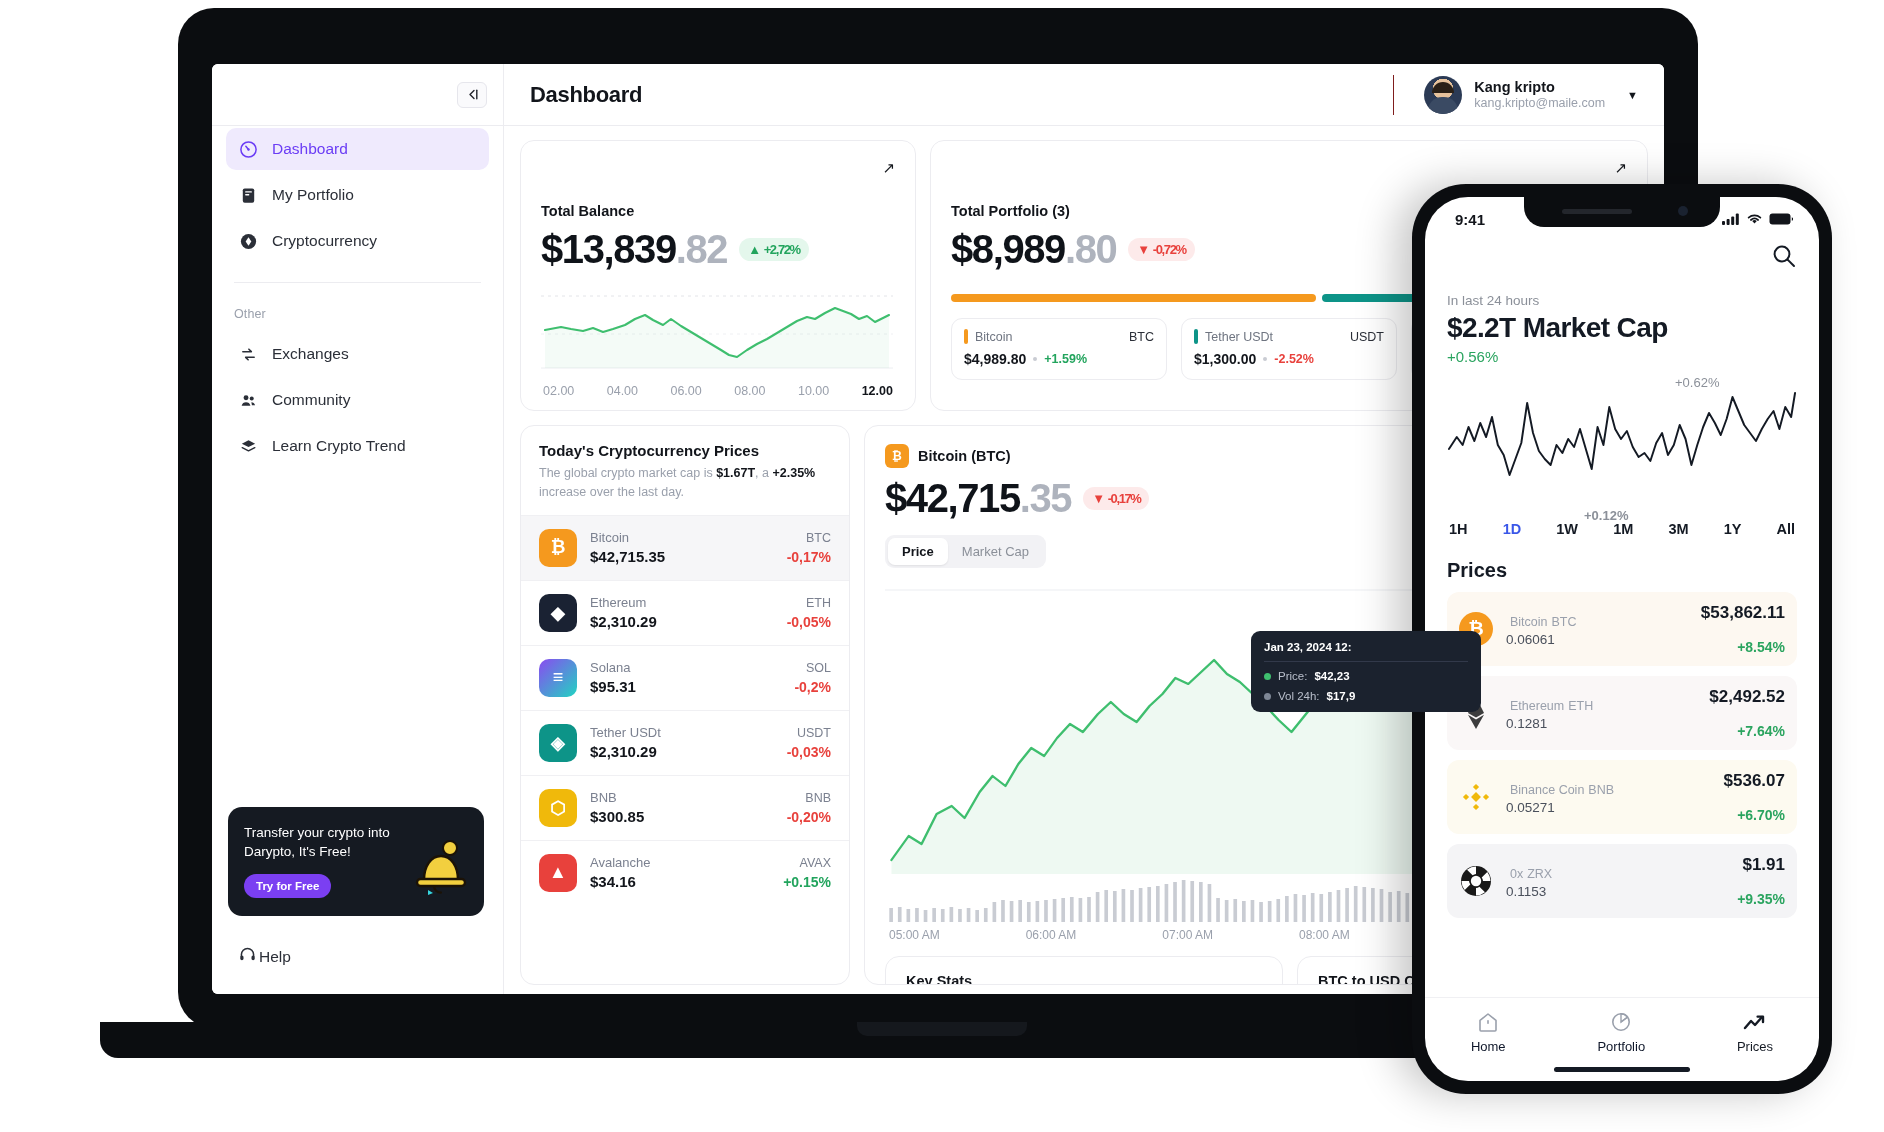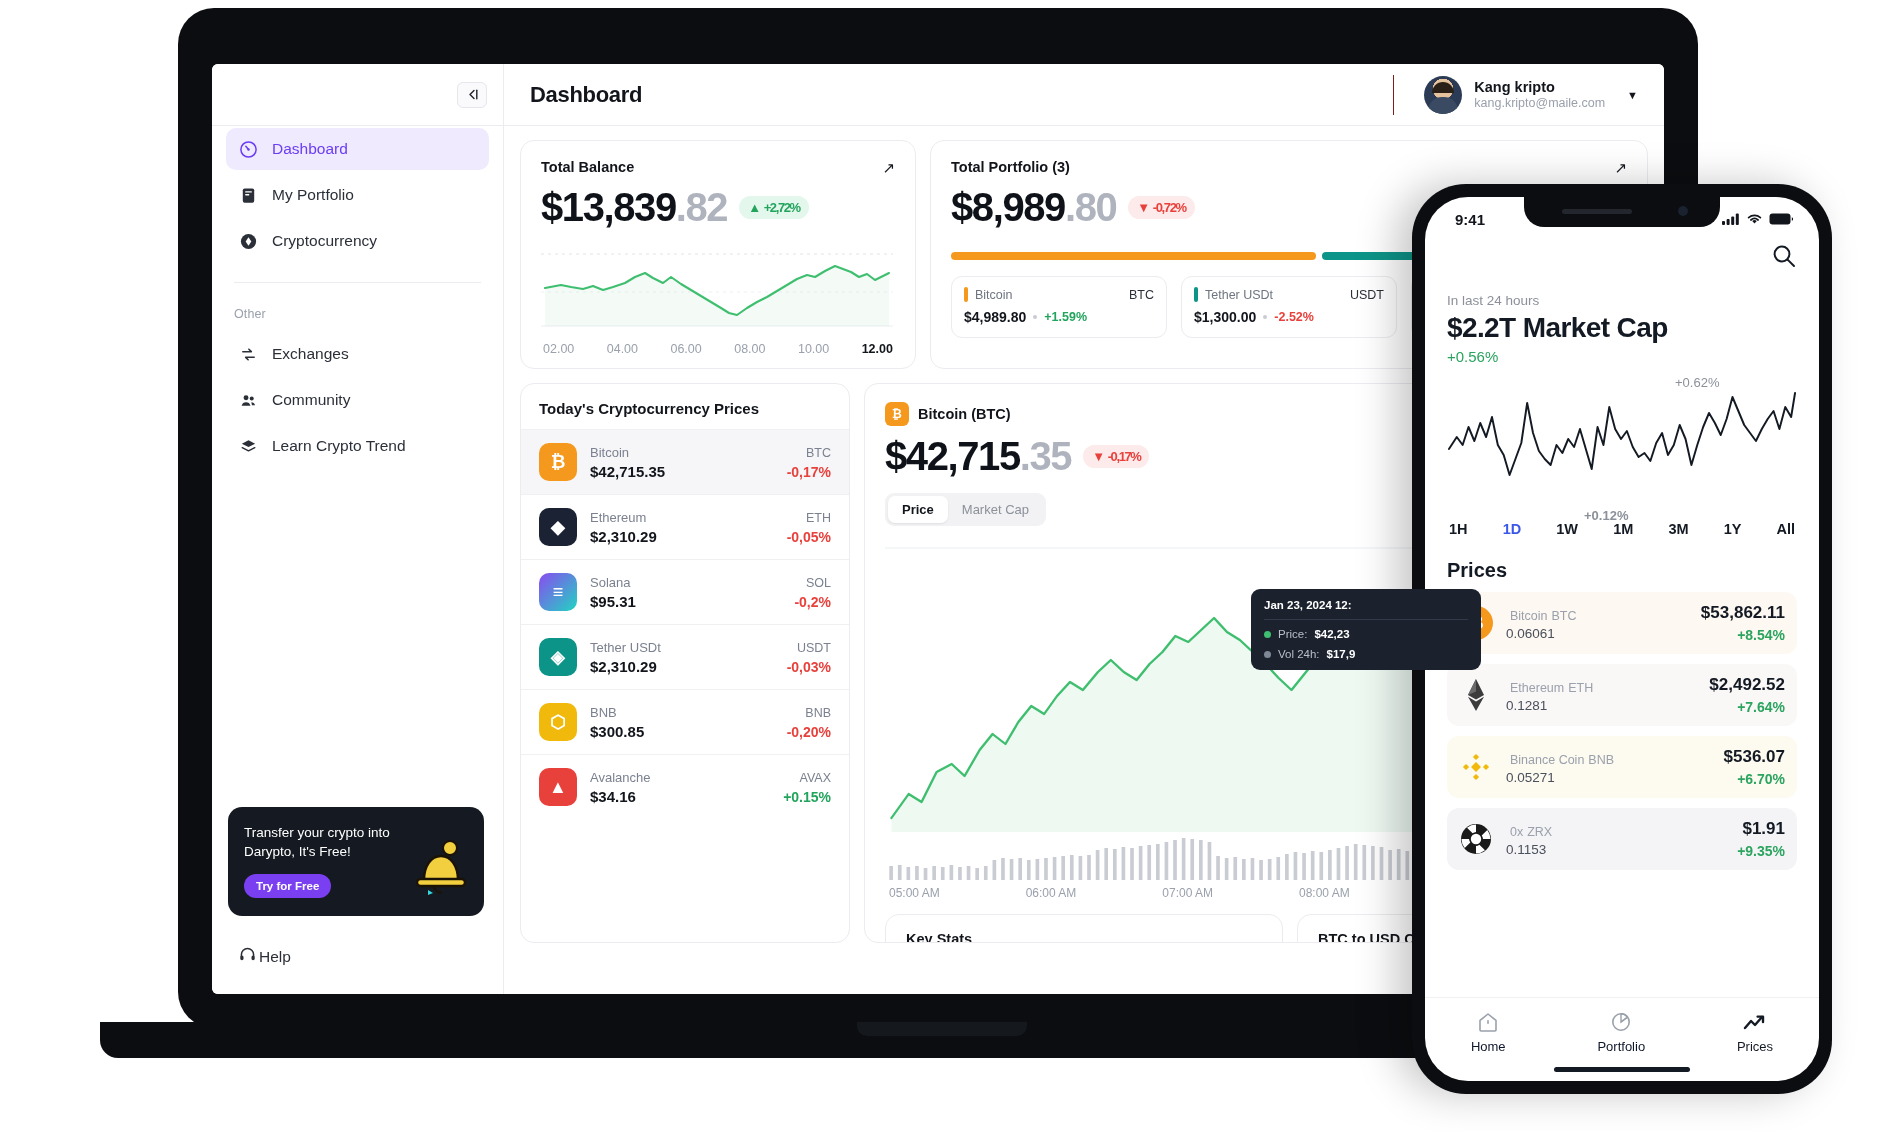--- a/index.html
+++ b/index.html
@@ -112,21 +112,21 @@
   .pf-mail { font-size:12.5px; color:#9aa0ac; line-height:1.25; }
   .caret { color:#12151b; font-size:11px; margin-left:10px; }
 
   .content { flex:1; background:#ffffff; padding:14px 16px 0 16px; overflow:hidden; }
   .row { display:flex; gap:14px; }
   .card { background:#fff; border:1px solid #ececf0; border-radius:14px; }
 
   
   .tb { width:396px; flex:0 0 396px; padding:18px 20px 12px 20px; position:relative; }
   .card-head { display:flex; align-items:flex-start; justify-content:space-between; }
-  .card-title { font-size:14.5px; font-weight:bold; color:#12151b; }
+  .card-title { font-size:14.5px; font-weight:bold; color:#12151b;margin-top:44px; }
   .expand { color:#12151b; font-size:15px; cursor:pointer; }
   .big-num { font-size:40px; font-weight:bold; color:#0f1319; letter-spacing:-1.4px; margin-top:8px; display:flex; align-items:center; }
   .big-num .dec { color:#aeb3bd; }
   .pill { font-size:13px; font-weight:bold; padding:4px 9px; border-radius:16px; margin-left:12px; display:inline-flex; align-items:center; gap:4px; }
   .pill.up { background:#e4f7ec; color:#22a45d; }
   .pill.down { background:#fdeaea; color:#e8413c; }
   .axis { display:flex; justify-content:space-between; font-size:12.5px; color:#9aa0ac; padding: 6px 2px 0 2px; }
   .axis .cur { color:#12151b; font-weight:bold; }
 
   
@@ -219,21 +219,21 @@
   .tfbar div.on { color:#3a57e8; }
   .ph-sec { font-size:20px; font-weight:bold; color:#141a24; margin-top:22px; }
   .ph-row { display:flex; align-items:center; gap:13px; border-radius:12px; padding:11px 12px; margin-top:10px; }
   .ph-ic { width:34px; height:34px; border-radius:50%; flex:0 0 34px; display:flex; align-items:center; justify-content:center; }
   .ph-mid { flex:1; min-width:0; }
   .ph-nm { font-size:16px; font-weight:bold; color:#141a24; }
   .ph-nm span { font-size:12.5px; color:#9aa0ac; font-weight:normal; margin-left:4px; }
   .ph-amt { font-size:13.5px; color:#4a505c; margin-top:2px; }
   .ph-right { text-align:right; }
   .ph-price { font-size:17px; font-weight:bold; color:#141a24; }
-  .ph-pc { font-size:14px; font-weight:bold; color:#2aa45f; margin-top:4px; }
+  .ph-pc { font-size:14px; font-weight:bold; color:#2aa45f; margin-top:16px; }
   .ph-nav { height:84px; display:flex; align-items:flex-start; justify-content:space-around; padding-top:12px; border-top:1px solid #f0f0f3; }
   .ph-nav-item { display:flex; flex-direction:column; align-items:center; gap:5px; color:#0f172a; font-size:13px; cursor:pointer; }
   .ph-nav-item.on { color:#141a24; font-weight:500; }
   .home-ind { position:absolute; left:50%; bottom:9px; transform:translateX(-50%); width:136px; height:5px; border-radius:3px; background:#141a24; }
 </style>
 </head>
 <body>
 
 <div class="stage">
 
@@ -459,20 +459,21 @@
 
               </div>
             </div>
           </div>
 
           <div class="row2">
 
             <div class="card prices">
               <div class="prices-head">
                 <div class="prices-title">Today's Cryptocurrency Prices</div>
+                <div class="prices-sub"><span>The global crypto market cap is </span><b>$1.67T</b><span>, a </span><b>+2.35%</b><span> increase over the last day.</span></div>
               </div>
 
               <div class="prow sel">
                 <div class="picon" style="background:#f5991e">₿</div>
                 <div class="pmid">
                   <div class="pline">
                     <span class="pname">Bitcoin</span>
                     <span class="psym">BTC</span>
                   </div>
                   <div class="pline">

